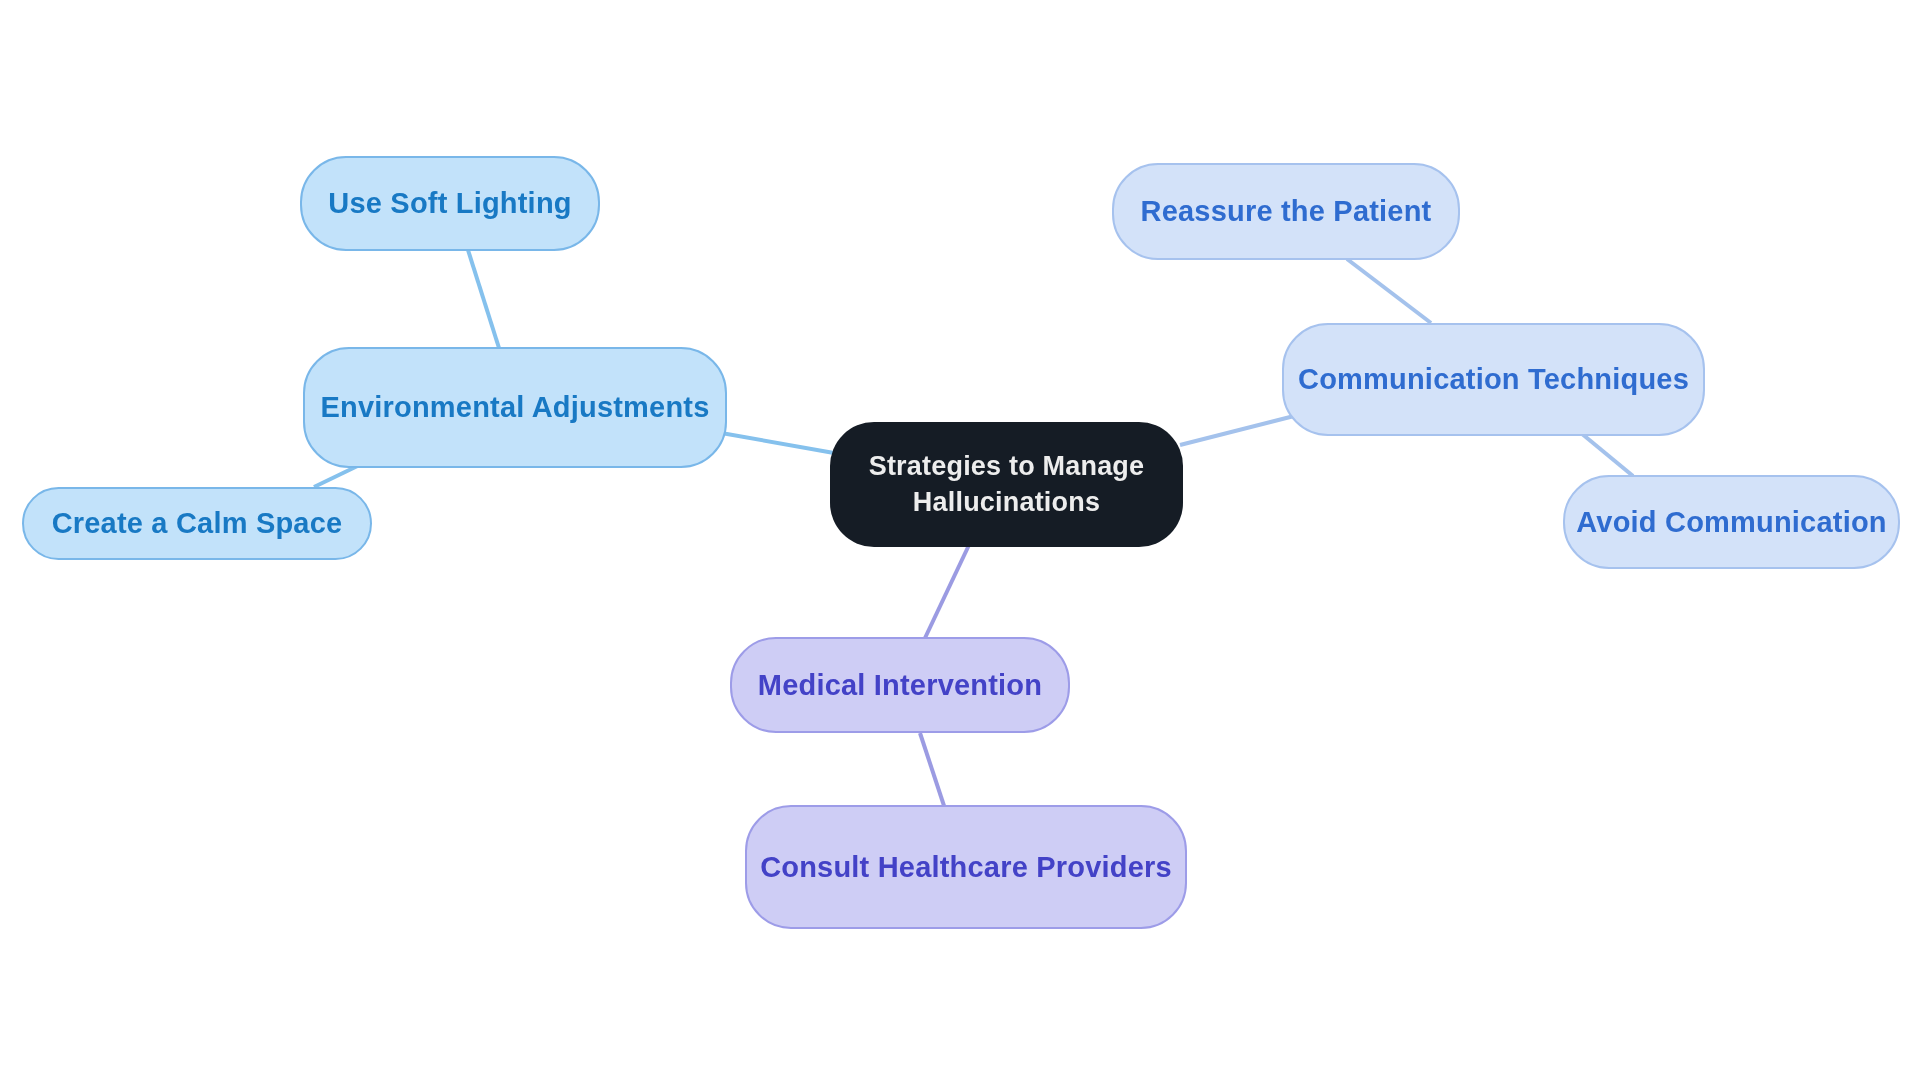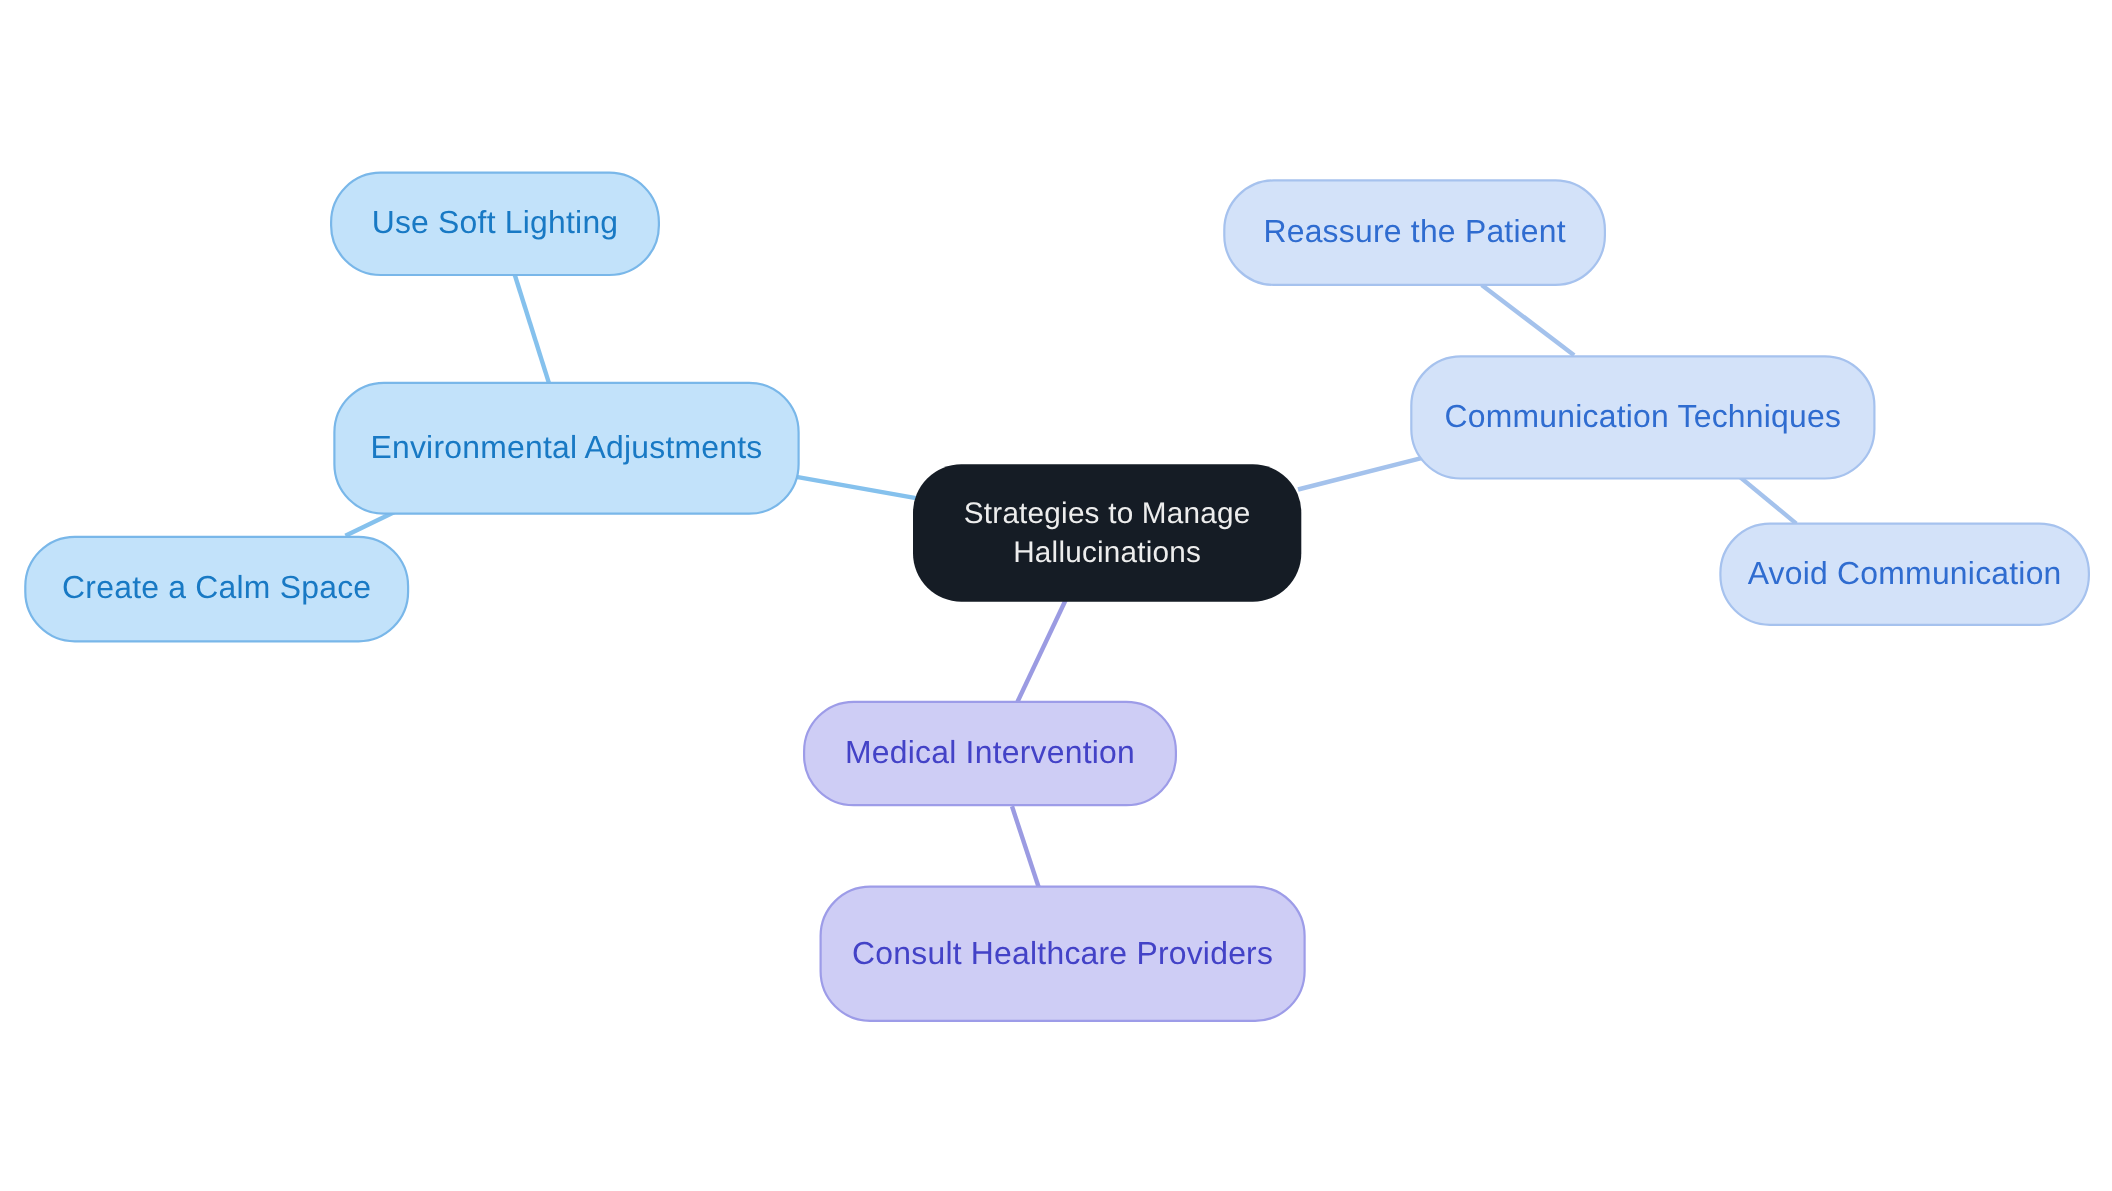--- a/index.html
+++ b/index.html
@@ -29,21 +29,21 @@
   .node {
     position: absolute;
     z-index: 2;
     display: flex;
     align-items: center;
     justify-content: center;
     text-align: center;
     box-sizing: border-box;
     border-radius: 46px;
     font-size: 29px;
-    font-weight: 400;
+    font-weight: 700;
     letter-spacing: 0.2px;
     cursor: default;
   }
   .node.env {
     background: var(--env-fill, #c2e2fa);
     border: 2px solid var(--env-border, #79b7e9);
     color: var(--env-text, #1879c4);
   }
   .node.comm {
     background: var(--comm-fill, #d3e2f9);
@@ -85,21 +85,21 @@
   </svg>
 
   <div class="node env" style="left:300px; top:156px; width:300px; height:95px;">
     <span class="label">Use Soft Lighting</span>
   </div>
 
   <div class="node env" style="left:303px; top:347px; width:424px; height:121px;">
     <span class="label">Environmental Adjustments</span>
   </div>
 
-  <div class="node env" style="left:22px; top:487px; width:350px; height:97px;">
+  <div class="node env" style="left:22px; top:487px; width:350px; height:73px;">
     <span class="label">Create a Calm Space</span>
   </div>
 
   <div class="node center-node" style="left:830px; top:422px; width:353px; height:125px;">
     <span class="label">Strategies to Manage Hallucinations</span>
   </div>
 
   <div class="node comm" style="left:1112px; top:163px; width:348px; height:97px;">
     <span class="label">Reassure the Patient</span>
   </div>

